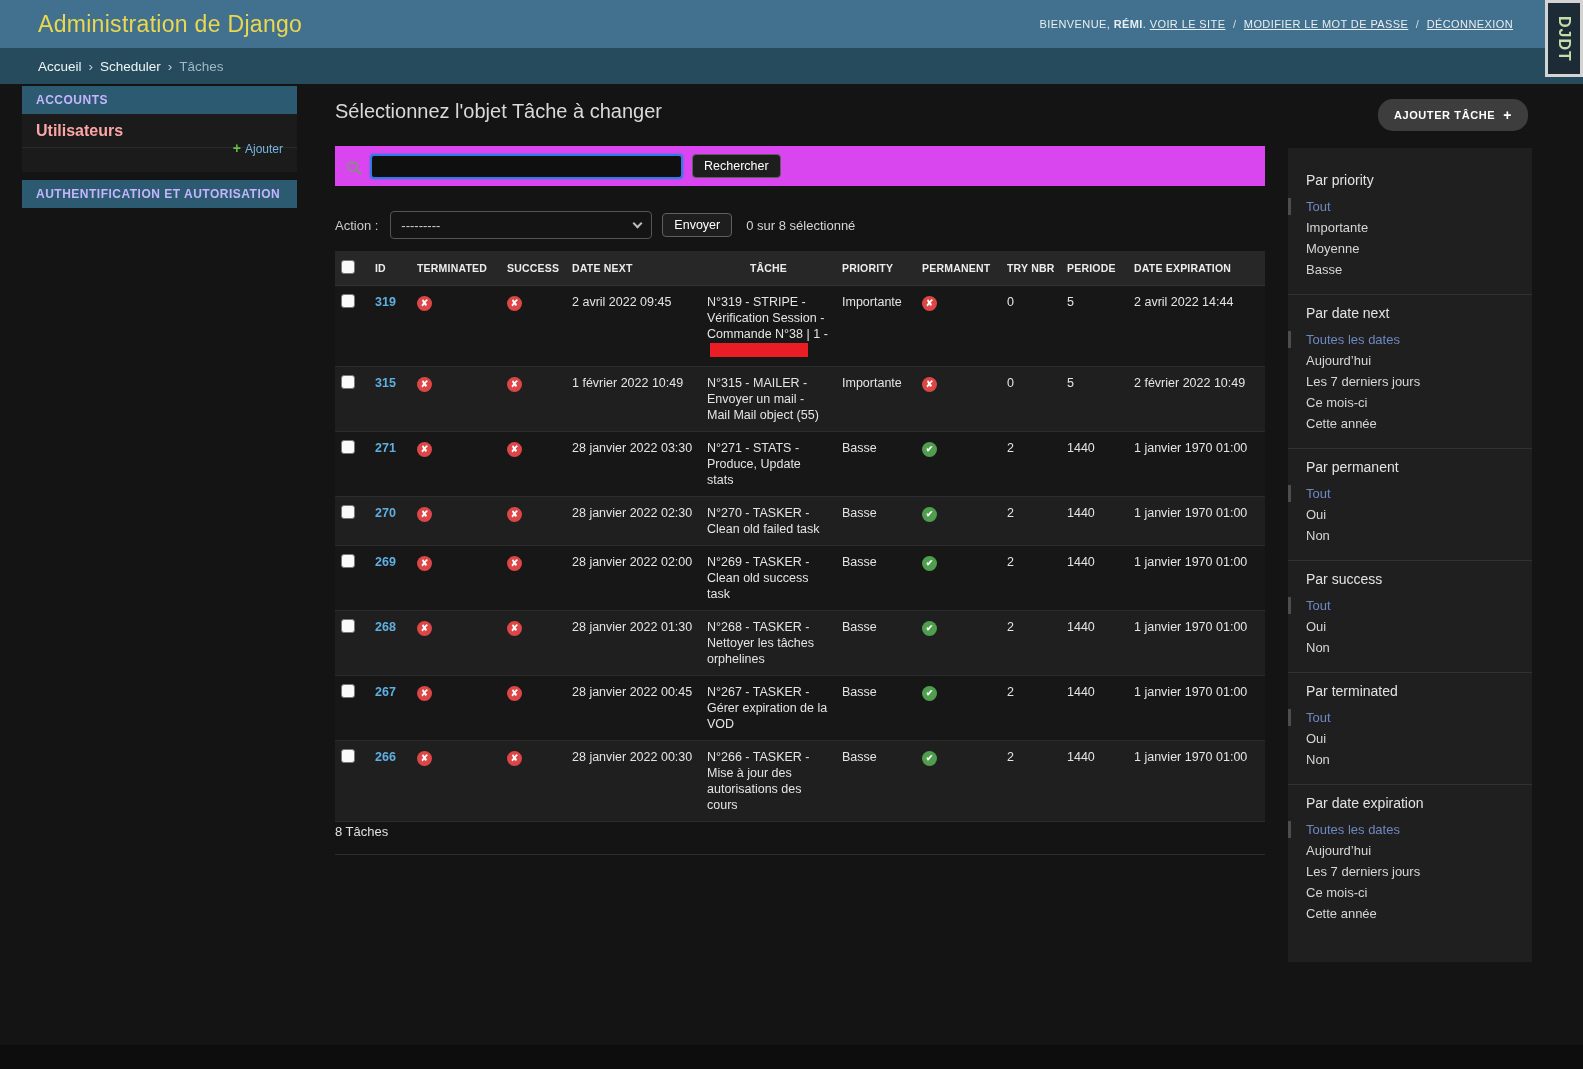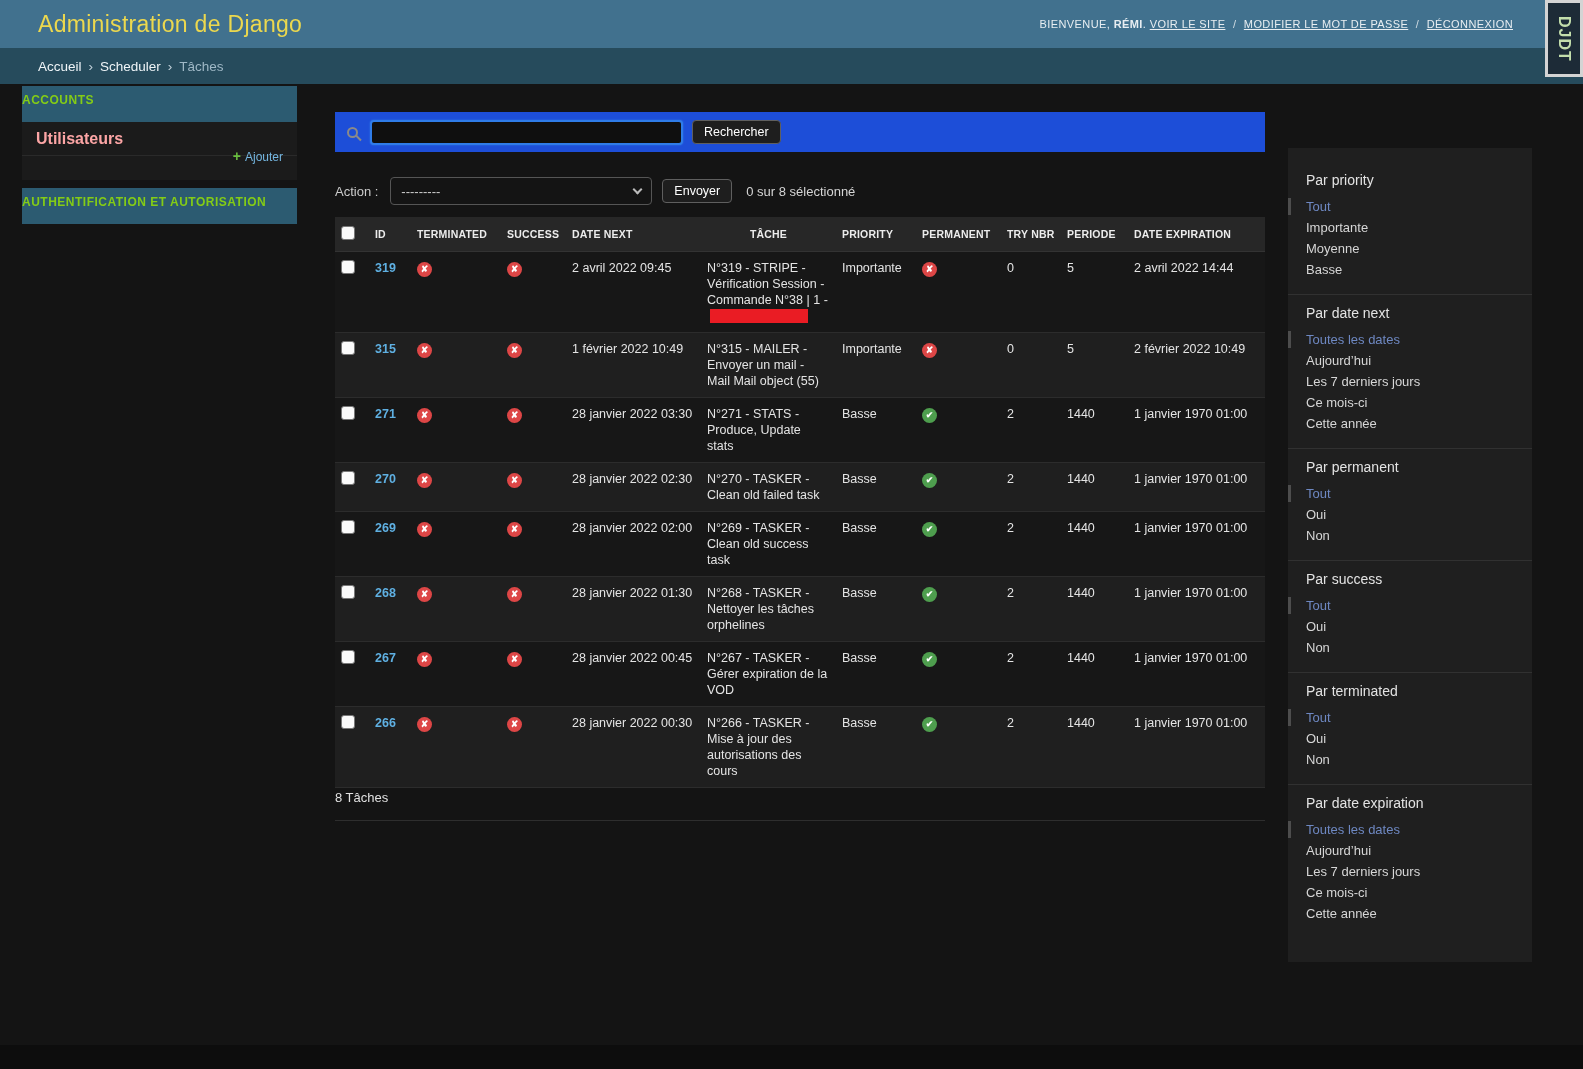--- a/index.html
+++ b/index.html
@@ -17,40 +17,40 @@
   .user-tools .sep { color:#cfdbe2; padding:0 4px; }
 
   
   .breadcrumbs { position:absolute; top:48px; left:0; width:1583px; height:36px; background:#264b5c;
                  display:flex; align-items:center; padding-left:38px; font-size:13.5px; color:#9fb8c6; }
   .breadcrumbs a { color:#eef4f7; text-decoration:none; cursor:pointer; }
   .breadcrumbs .crumb-sep { color:#c2d2db; padding:0 7px; }
 
   
   .nav-sidebar { position:absolute; left:22px; top:86px; width:275px; }
-  .module-caption { height:36px; background:#2c5b71; color:#84cc16; font-size:12px; font-weight:bold;
-                    letter-spacing:.5px; line-height:28px; cursor:pointer; }
+  .module-caption { height:28px; background:#2c5b71; color:#c4b5fd; font-size:12px; font-weight:bold;
+                    letter-spacing:.5px; line-height:28px; padding-left:14px; cursor:pointer; }
   .model-row { height:34px; background:#1b1b1b; border-bottom:1px solid #2a2a2a;
                display:flex; align-items:center; justify-content:space-between; padding:0 14px; }
   .model-link { color:#fca5a5; font-size:16px; font-weight:bold; text-decoration:none; cursor:pointer; }
   .add-link { color:#74b6e0; font-size:12px; text-decoration:none; cursor:pointer;margin-top:34px; }
   .add-link .plus { color:#6abf40; font-weight:bold; font-size:14px; margin-right:4px; }
   .module-footer { height:24px; background:#1b1b1b; }
   .module-gap { height:8px; }
 
   
   .main { position:absolute; left:335px; top:97px; width:1193px; }
   .content-header { display:flex; align-items:flex-start; justify-content:space-between; width:1193px; }
   .page-title { color:#d9d9d9; font-size:20px; font-weight:400; line-height:28px; }
   .add-btn { background:#3d3d3d; border:none; border-radius:15px; color:#fff; font-family:inherit;
              font-size:11px; font-weight:bold; letter-spacing:.6px; padding:8px 16px; cursor:pointer;
              display:flex; align-items:center; margin-top:2px; }
   .add-btn .plus { font-size:14px; margin-left:8px; font-weight:bold; }
 
-  .search-module { margin-top:15px; width:930px; height:40px; background:#1d4ed8;
+  .search-module { margin-top:15px; width:930px; height:40px; background:#d946ef;
                    display:flex; align-items:center; padding-left:12px; }
   .mag { width:11px; height:11px; border:2px solid #8a8a8a; border-radius:50%; position:relative; margin-right:12px; }
   .mag::after { content:''; position:absolute; width:7px; height:2px; background:#8a8a8a;
                 transform:rotate(45deg); right:-6px; bottom:-3px; }
   .search-input { width:313px; height:25px; background:#0f0f0f; border:2px solid #2f7ce8; border-radius:4px;
                   box-shadow:0 0 2px #2f7ce8; color:#eee; font-family:inherit; font-size:13px; padding:0 6px; outline:none; }
   .btn { background:#1e1e1e; border:1px solid #5f5f5f; border-radius:4px; color:#fff; font-family:inherit;
          font-size:12.5px; padding:4px 11px; cursor:pointer; }
   .search-module .btn { margin-left:9px; }
 
@@ -134,20 +134,27 @@
     <div class="model-row">
       <a class="model-link">Utilisateurs</a>
       <a class="add-link"><span class="plus">+</span><span>Ajouter</span></a>
     </div>
     <div class="module-footer"></div>
     <div class="module-gap"></div>
     <div class="module-caption">AUTHENTIFICATION ET AUTORISATION</div>
   </aside>
 
   <main class="main">
+    <div class="content-header">
+      <h2 class="page-title">Sélectionnez l'objet Tâche à changer</h2>
+      <button class="add-btn">
+        <span>AJOUTER TÂCHE</span>
+        <span class="plus">+</span>
+      </button>
+    </div>
 
     <div class="search-module">
       <span class="mag"></span>
       <input class="search-input" type="text" value="" style="">
       <button class="btn">Rechercher</button>
     </div>
 
     <div class="actions-row">
       <span>Action :</span>
       <div class="action-select">

